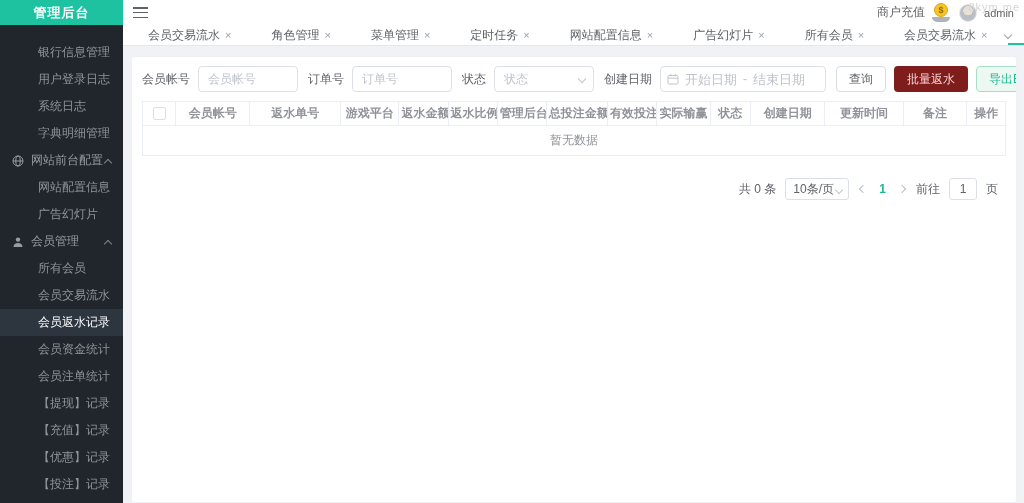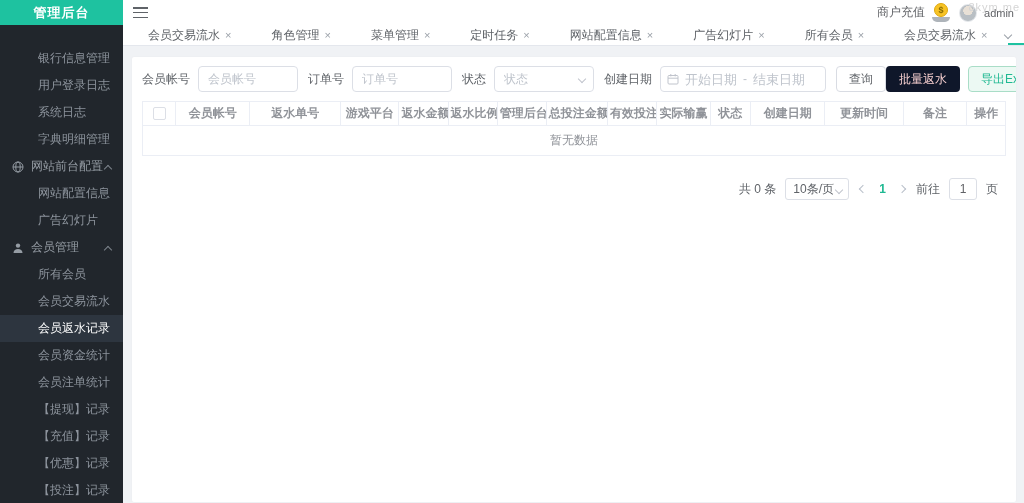--- a/index.html
+++ b/index.html
@@ -4,21 +4,21 @@
 <style>
   * { margin:0; padding:0; box-sizing:border-box; }
   html,body { width:1024px; height:503px; overflow:hidden; }
   body { font-family:"Liberation Sans","DejaVu Sans",sans-serif; font-size:12px; color:#606266; background:#f0f2f5; }
   .app { width:1024px; height:503px; display:flex; }
 
   
   .sidebar { width:123px; min-width:123px; background:#21262c; display:flex; flex-direction:column; }
   .logo { height:25px; background:#1ec2a0; color:#fff; font-size:13px; font-weight:bold;
           display:flex; align-items:center; justify-content:center; letter-spacing:1px; }
-  .menu { flex:1; padding-top:20px; overflow:hidden; }
+  .menu { flex:1; padding-top:14px; overflow:hidden; }
   .menu-item { height:27px; display:flex; align-items:center; font-size:12px; color:#8d949d;
                padding-left:38px; cursor:pointer; white-space:nowrap; }
   .menu-item.section { padding-left:12px; color:#959ca4; position:relative; }
   .menu-item.section .sec-icon { margin-right:7px; display:inline-flex; }
   .menu-item.active { background:#2d353f; color:#fff; }
   .chev { width:6px; height:6px; border-right:1px solid currentColor; border-bottom:1px solid currentColor; display:inline-block; }
   .chev.up { transform:rotate(-135deg); position:absolute; right:12px; top:13px; color:#7c838b; }
   .chev.down { transform:rotate(45deg); }
 
   
@@ -59,21 +59,21 @@
   .sel .inp { width:100%; padding-right:22px; background:#fff; }
   .sel .chev { position:absolute; right:9px; top:10px; color:#c0c4cc; }
   .daterange { position:relative; width:166px; height:26px; border:1px solid #dcdfe6; border-radius:4px;
                display:flex; align-items:center; padding:0 6px; gap:4px; background:#fff; }
   .daterange input { border:none; outline:none; width:56px; font-size:13px; color:#606266; text-align:center; font-family:inherit; }
   .daterange input::placeholder { color:#bfc4cc; }
   .dr-sep { color:#bfc4cc; }
   .btn { height:26px; border-radius:4px; font-size:12px; padding:0 12px; cursor:pointer; border:1px solid transparent;
          display:inline-flex; align-items:center; justify-content:center; font-family:inherit; }
   .btn.plain { background:#fff; border-color:#d9dce3; color:#5f6368; }
-  .btn.danger-disabled { background:#0f172a; color:#fbd3d3; cursor:not-allowed; }
+  .btn.danger-disabled { background:#7f1d1d; color:#fbd3d3; margin-left:8px; cursor:not-allowed; }
   .btn.export { background:#ecf9f3; border-color:#a9ddc7; color:#1fb992; margin-left:8px; }
 
   
   .table-wrap { margin-top:9px; border:1px solid #ebeef5; }
   table { width:100%; border-collapse:collapse; table-layout:fixed; }
   th { height:23px; font-size:12px; font-weight:bold; color:#909399; border-right:1px solid #ebeef5;
        border-bottom:1px solid #ebeef5; text-align:center; padding:0 2px; overflow:hidden; white-space:nowrap; }
   th:last-child { border-right:none; }
   .checkbox { width:13px; height:13px; border:1px solid #dcdfe6; border-radius:2px; display:inline-block; background:#fff; vertical-align:middle; cursor:pointer; }
   .empty-row td { height:30px; text-align:center; color:#909399; font-size:12px; }

